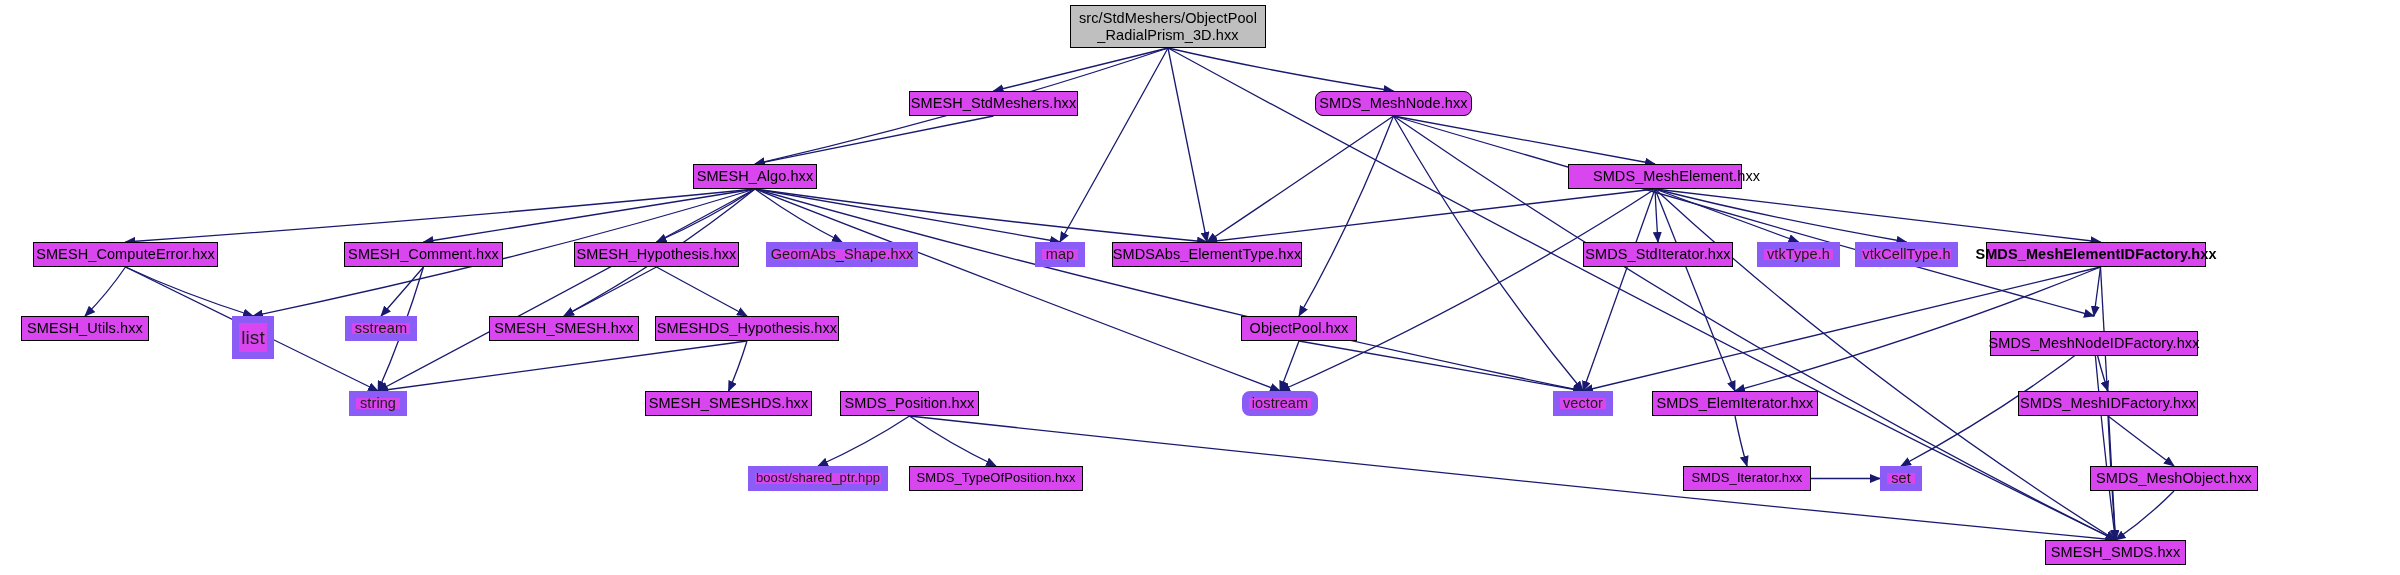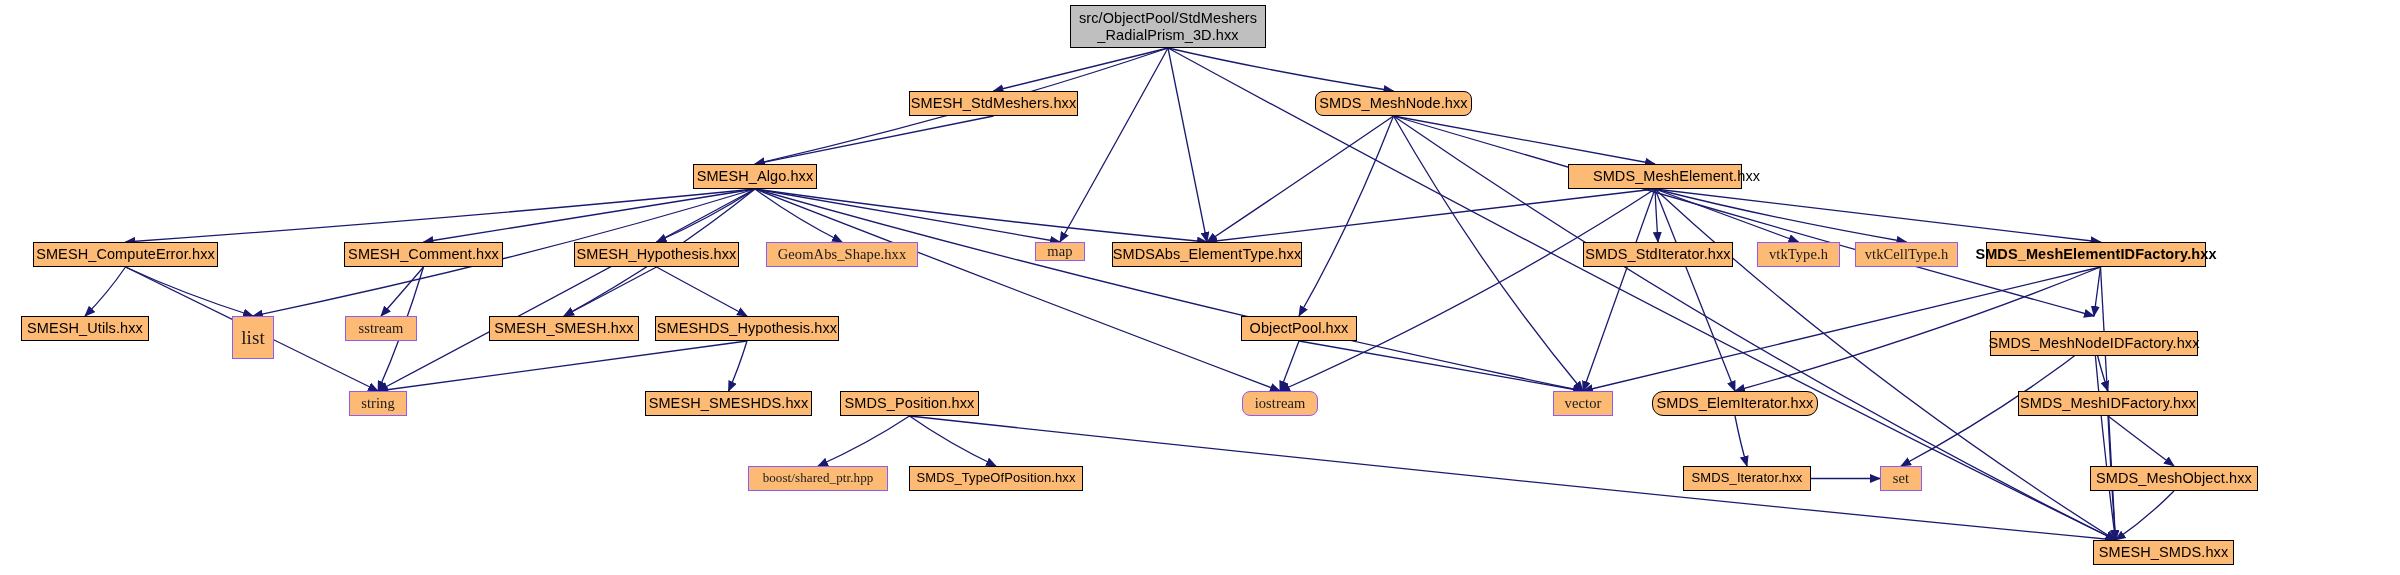--- a/index.html
+++ b/index.html
@@ -23,31 +23,30 @@
     height: 575px;
     pointer-events: none;
   }
   .node {
     position: absolute;
     box-sizing: border-box;
     display: flex;
     align-items: center;
     justify-content: center;
     text-align: center;
-    background: #fdba74;
+    background: #d946ef;
     border: 1px solid #000000;
     color: #000000;
     line-height: 1.12;
     white-space: pre;
     letter-spacing: 0.1px;
   }
   .node.sys {
-    border: 1px solid #8b5cf6;
+    border: 7px solid #8b5cf6;
     color: #1a1a1a;
-    font-family: Liberation Serif, serif;
   }
   .node.root {
     background: #bfbfbf;
     border: 1px solid #000000;
   }
 </style>
 </head>
 <body>
 
 <div id="graph">
@@ -113,50 +112,50 @@
         <path d="M2108,416 Q2111.4125,484.2 2115.5,540" marker-end="url(#arrow)"></path>
         <path d="M2174,491 Q2147.3825,517.95 2115.5,540" marker-end="url(#arrow)"></path>
         <path d="M1735,416 Q1740.46,443.5 1747,466" marker-end="url(#arrow)"></path>
         <path d="M909.5,416 Q867.8675,443.5 818,466" marker-end="url(#arrow)"></path>
         <path d="M909.5,416 Q948.8575,443.5 996,466" marker-end="url(#arrow)"></path>
         <path d="M909.5,416 Q1535,484.2 2115.5,540" marker-end="url(#arrow)"></path>
         <path d="M1811,478.5 Q1845.5,478.5 1880,478.5" marker-end="url(#arrow)"></path>
       </g>
   </svg>
   <div id="nodes">
-      <div class="node root" style="left: 1070px; top: 5px; width: 196px; height: 43px; font-size: 14.5px;">src/ObjectPool/StdMeshers
+      <div class="node root" style="left: 1070px; top: 5px; width: 196px; height: 43px; font-size: 14.5px;">src/StdMeshers/ObjectPool
 _RadialPrism_3D.hxx</div>
       <div class="node" style="left: 909px; top: 91px; width: 169px; height: 25px; font-size: 14.5px;">SMESH_StdMeshers.hxx</div>
       <div class="node" style="left: 1315px; top: 91px; width: 157px; height: 25px; font-size: 14.5px; border-radius: 8px;">SMDS_MeshNode.hxx</div>
       <div class="node" style="left: 693px; top: 164px; width: 124px; height: 25px; font-size: 14.5px;">SMESH_Algo.hxx</div>
       <div class="node" style="left: 1568px; top: 164px; width: 174px; height: 25px; font-size: 14.5px; padding-left: 43px;">SMDS_MeshElement.hxx</div>
       <div class="node" style="left: 33px; top: 242px; width: 185px; height: 25px; font-size: 14.5px;">SMESH_ComputeError.hxx</div>
       <div class="node" style="left: 344px; top: 242px; width: 159px; height: 25px; font-size: 14.5px;">SMESH_Comment.hxx</div>
       <div class="node" style="left: 574px; top: 242px; width: 165px; height: 25px; font-size: 14.5px;">SMESH_Hypothesis.hxx</div>
       <div class="node sys" style="left: 766px; top: 242px; width: 152px; height: 25px; font-size: 14.5px;">GeomAbs_Shape.hxx</div>
-      <div class="node sys" style="left: 1035px; top: 242px; width: 50px; height: 19px; font-size: 14.5px;">map</div>
+      <div class="node sys" style="left: 1035px; top: 242px; width: 50px; height: 25px; font-size: 14.5px;">map</div>
       <div class="node" style="left: 1112px; top: 242px; width: 190px; height: 25px; font-size: 14.5px;">SMDSAbs_ElementType.hxx</div>
       <div class="node" style="left: 1583px; top: 242px; width: 150px; height: 25px; font-size: 14.5px;">SMDS_StdIterator.hxx</div>
       <div class="node sys" style="left: 1757px; top: 242px; width: 83px; height: 25px; font-size: 14.5px;">vtkType.h</div>
       <div class="node sys" style="left: 1855px; top: 242px; width: 103px; height: 25px; font-size: 14.5px;">vtkCellType.h</div>
       <div class="node" style="left: 1986px; top: 242px; width: 220px; height: 25px; font-size: 14.5px; font-weight: bold;">SMDS_MeshElementIDFactory.hxx</div>
       <div class="node" style="left: 21px; top: 316px; width: 128px; height: 25px; font-size: 14.5px;">SMESH_Utils.hxx</div>
       <div class="node sys" style="left: 232px; top: 316px; width: 42px; height: 43px; font-size: 19px;">list</div>
       <div class="node sys" style="left: 345px; top: 316px; width: 72px; height: 25px; font-size: 14.5px; text-align: center;">sstream</div>
       <div class="node" style="left: 489px; top: 316px; width: 150px; height: 25px; font-size: 14.5px;">SMESH_SMESH.hxx</div>
       <div class="node" style="left: 655px; top: 316px; width: 184px; height: 25px; font-size: 14.5px; text-align: center;">SMESHDS_Hypothesis.hxx</div>
       <div class="node" style="left: 1241px; top: 316px; width: 116px; height: 25px; font-size: 14.5px;">ObjectPool.hxx</div>
       <div class="node" style="left: 1990px; top: 316px; width: 208px; height: 25px; font-size: 14.5px; margin-top: 15px;">SMDS_MeshNodeIDFactory.hxx</div>
       <div class="node" style="left: 645px; top: 391px; width: 167px; height: 25px; font-size: 14.5px;">SMESH_SMESHDS.hxx</div>
       <div class="node" style="left: 840px; top: 391px; width: 139px; height: 25px; font-size: 14.5px;">SMDS_Position.hxx</div>
       <div class="node sys" style="left: 1242px; top: 391px; width: 76px; height: 25px; font-size: 14.5px; border-radius: 8px;">iostream</div>
       <div class="node sys" style="left: 1553px; top: 391px; width: 60px; height: 25px; font-size: 14.5px;">vector</div>
-      <div class="node" style="left: 1652px; top: 391px; width: 166px; height: 25px; font-size: 14.5px; border-radius: 11px;">SMDS_ElemIterator.hxx</div>
+      <div class="node" style="left: 1652px; top: 391px; width: 166px; height: 25px; font-size: 14.5px;">SMDS_ElemIterator.hxx</div>
       <div class="node" style="left: 2018px; top: 391px; width: 180px; height: 25px; font-size: 14.5px;">SMDS_MeshIDFactory.hxx</div>
       <div class="node sys" style="left: 748px; top: 466px; width: 140px; height: 25px; font-size: 13px;">boost/shared_ptr.hpp</div>
       <div class="node" style="left: 909px; top: 466px; width: 174px; height: 25px; font-size: 13px;">SMDS_TypeOfPosition.hxx</div>
       <div class="node" style="left: 1683px; top: 466px; width: 128px; height: 25px; font-size: 13px;">SMDS_Iterator.hxx</div>
       <div class="node sys" style="left: 1880px; top: 466px; width: 42px; height: 25px; font-size: 14.5px;">set</div>
       <div class="node" style="left: 2090px; top: 466px; width: 168px; height: 25px; font-size: 14.5px;">SMDS_MeshObject.hxx</div>
-      <div class="node" style="left: 2045px; top: 540px; width: 141px; height: 25px; font-size: 14.5px; margin-left: 48px;">SMESH_SMDS.hxx</div>
+      <div class="node" style="left: 2045px; top: 540px; width: 141px; height: 25px; font-size: 14.5px;">SMESH_SMDS.hxx</div>
       <div class="node sys" style="left: 349px; top: 391px; width: 58px; height: 25px; font-size: 14.5px;">string</div>
     </div>
 </div>
 
 </body></html>

